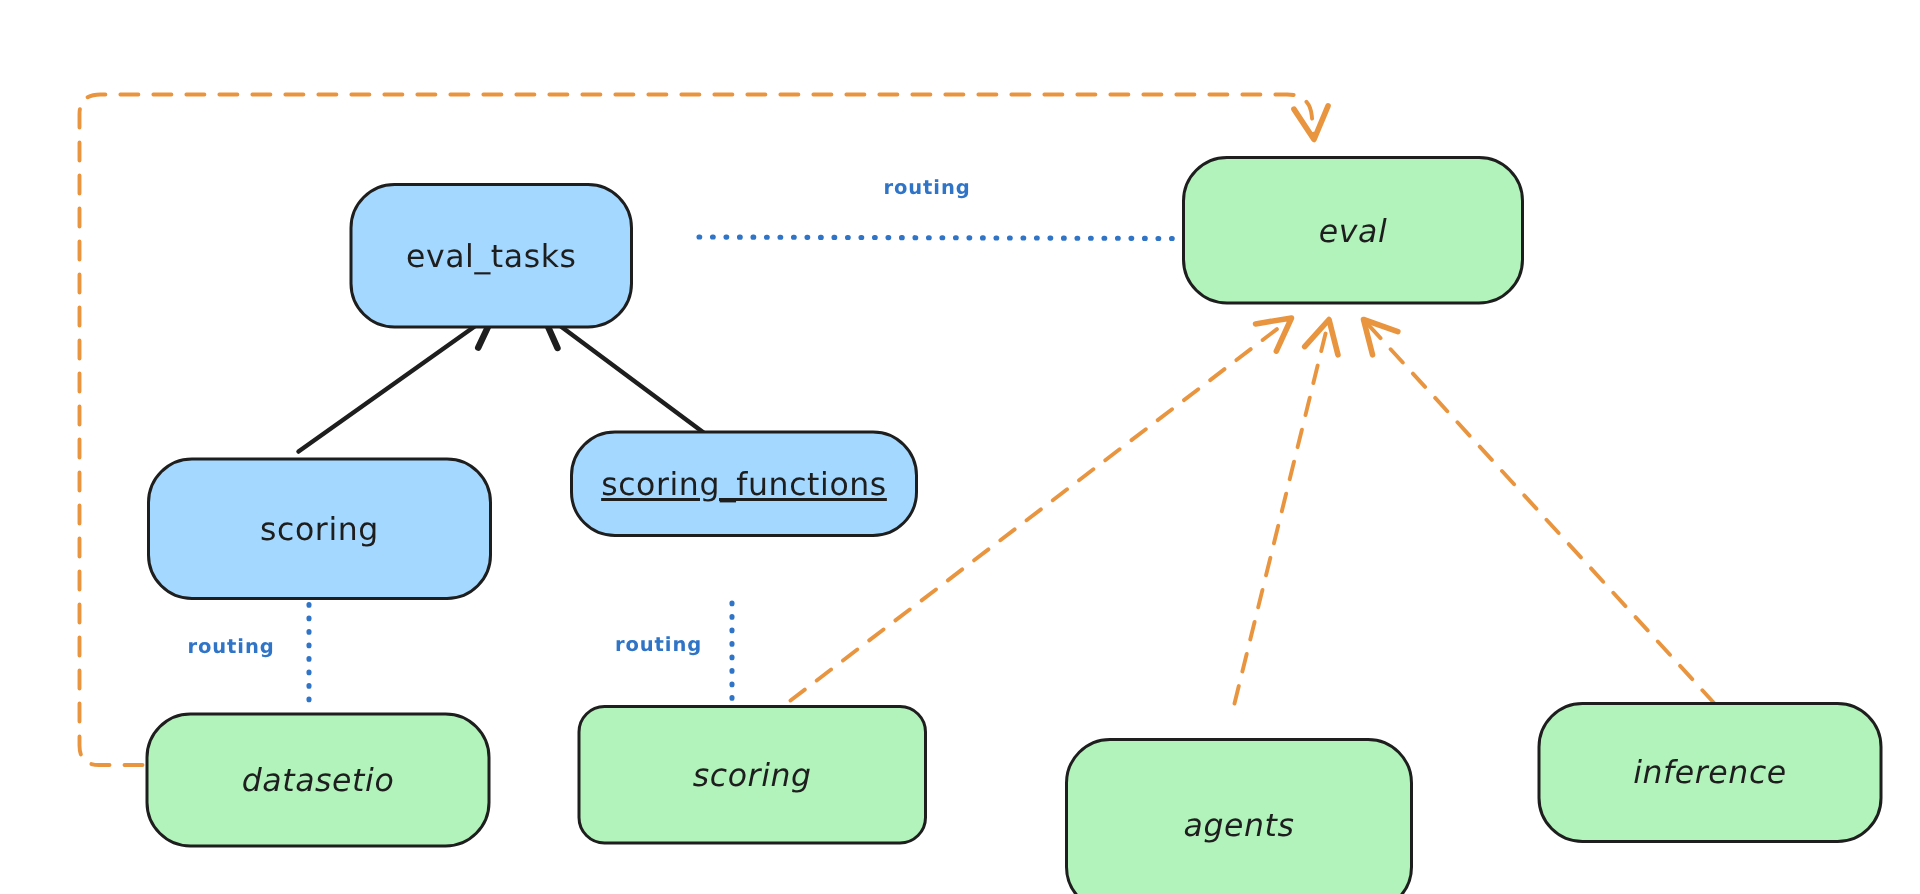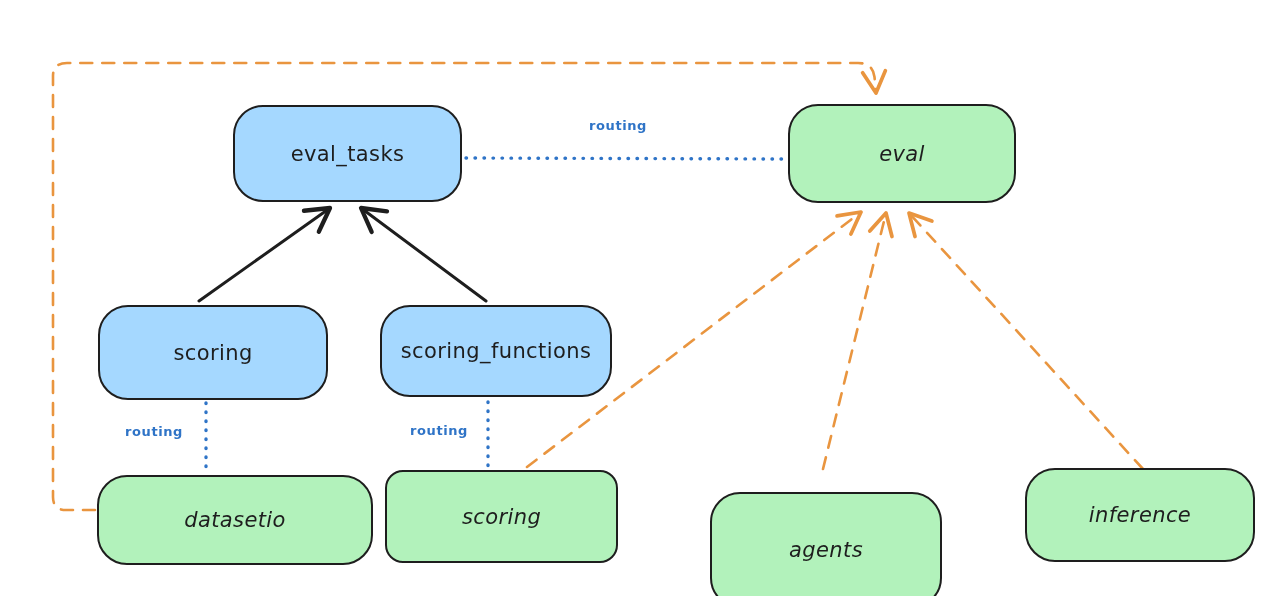--- a/index.html
+++ b/index.html
@@ -55,37 +55,37 @@
     <path class="edge dotted stroke-blue" d="M 466 158 L 786 159"></path>
     <path class="edge dotted stroke-blue" d="M 206 403 L 206 472"></path>
     <path class="edge dotted stroke-blue" d="M 488 402 L 488 467"></path>
 
     <path class="edge dashed stroke-orange" d="M 95 510 L 66 510 Q 53 510 53 497 L 53 76 Q 53 63 67 63 L 858 63 Q 873 63 874.5 77 L 876 93" marker-end="url(#arrow-orange)"></path>
     <path class="edge dashed stroke-orange" d="M 527 467 L 861 212" marker-end="url(#arrow-orange)"></path>
     <path class="edge dashed stroke-orange" d="M 823 469 L 886 213" marker-end="url(#arrow-orange)"></path>
     <path class="edge dashed stroke-orange" d="M 1143 469 L 909 213" marker-end="url(#arrow-orange)"></path>
   </svg>
 
-  <div class="node node-blue" style="left:233px; top:105px; width:229px; height:97px;">
+  <div class="node node-blue" style="left:233px; top:122px; width:189px; height:97px;">
     <span>eval_tasks</span>
   </div>
 
   <div class="node node-green" style="left:788px; top:104px; width:228px; height:99px;">
     <span>eval</span>
   </div>
 
   <div class="node node-blue" style="left:98px; top:305px; width:230px; height:95px;">
     <span>scoring</span>
   </div>
 
-  <div class="node node-blue" style="left:380px; top:305px; width:232px; height:92px;">
+  <div class="node node-blue" style="left:380px; top:287px; width:232px; height:71px;text-decoration:underline;">
     <span>scoring_functions</span>
   </div>
 
-  <div class="node node-green" style="left:97px; top:475px; width:276px; height:90px;">
+  <div class="node node-green" style="left:97px; top:475px; width:230px; height:90px;">
     <span>datasetio</span>
   </div>
 
   <div class="node node-green" style="left:385px; top:470px; width:233px; height:93px;border-radius:18px;">
     <span>scoring</span>
   </div>
 
   <div class="node node-green" style="left:710px; top:471px; width:232px; height:116px;margin-top:21px;">
     <span>agents</span>
   </div>

